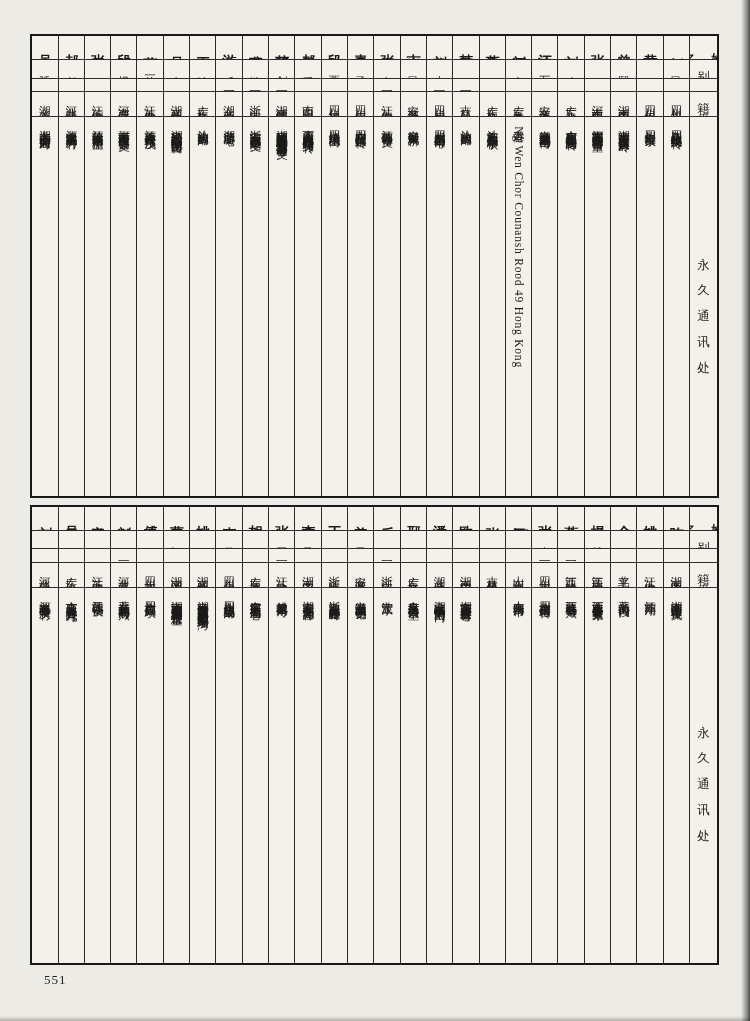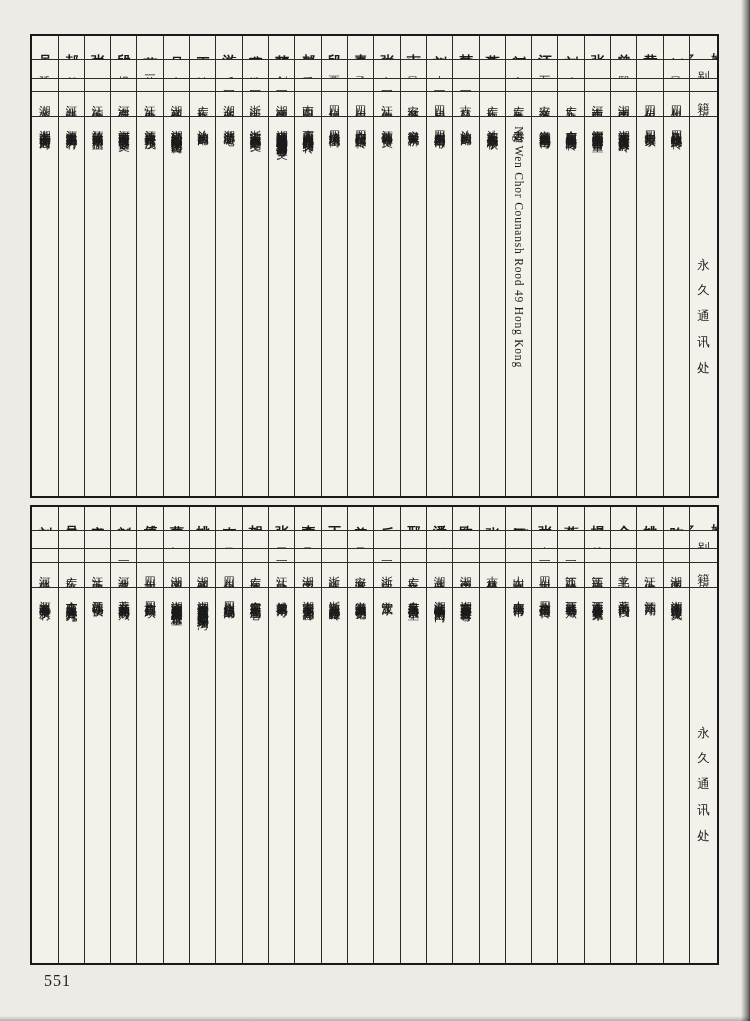--- a/index.html
+++ b/index.html
@@ -58,21 +58,21 @@
   
   .hcol .cell { justify-content:center; }
   .hcol .vtext { font-size:12.5px; text-align:center; line-height:28px; }
   .h-name .vtext { font-weight:700; letter-spacing:12px; }
   .h-alias .vtext { letter-spacing:8px; }
   .h-age .vtext { letter-spacing:2px; }
   .h-native .vtext { letter-spacing:12px; }
   .h-addr .vtext { letter-spacing:26px; padding-top:10px; }
   .page-number {
     position:absolute; left:44px; top:972px;
-    font-size:16px; letter-spacing:1px; color:#222;
+    font-size:13px; letter-spacing:1px; color:#222;
   }
 </style>
 </head>
 <body>
 
 <div class="page">
 
   <div class="ctable" id="table-top">
     <div class="hcol">
       <div class="cell r-name h-name">

